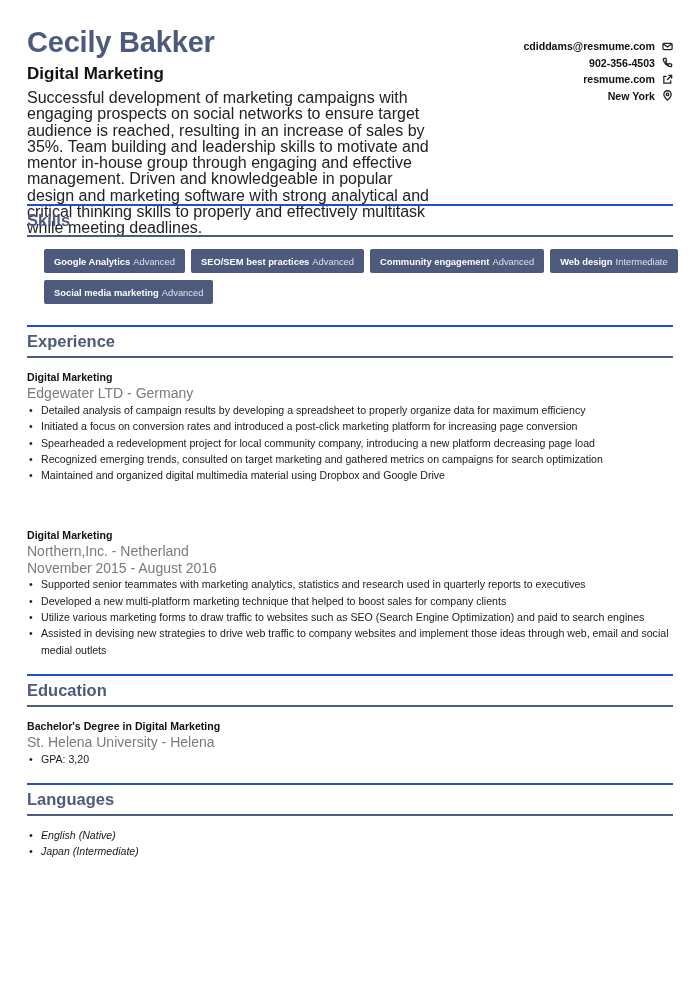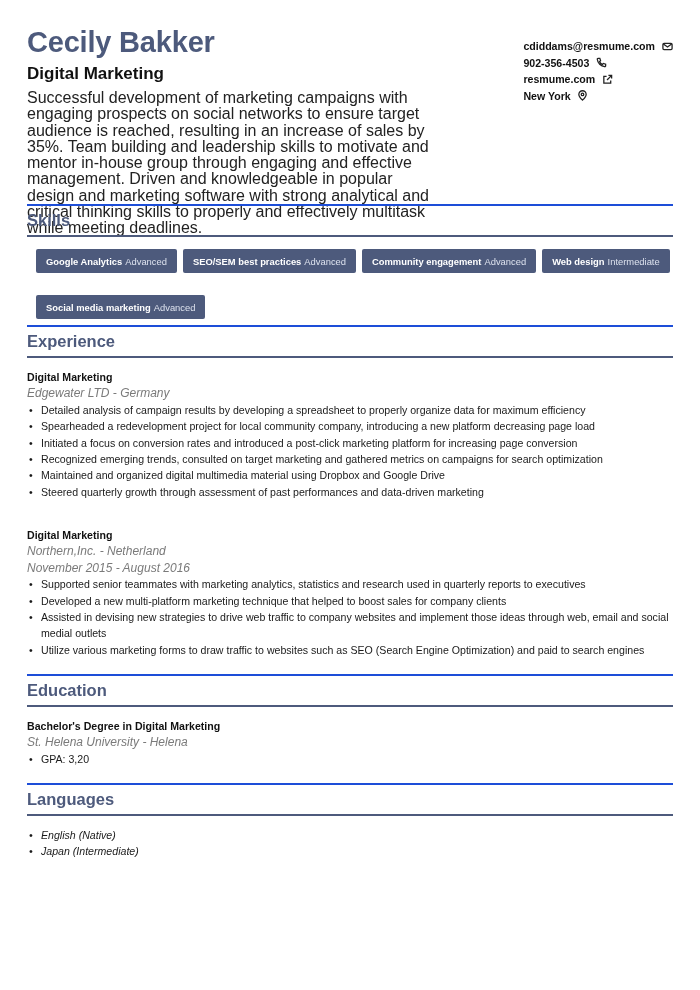--- a/index.html
+++ b/index.html
@@ -6,35 +6,35 @@
   html, body { width: 700px; height: 990px; background: #ffffff; }
   body { font-family: "Liberation Sans", "DejaVu Sans", sans-serif; color: #1a1a1a; position: relative; }
   .page { position: absolute; left: 27px; top: 0; width: 646px; }
 
   .header { position: relative; height: 200px; }
   .name { position: absolute; left: 0; top: 26px; font-size: 29px; font-weight: bold; color: #4d5a7c; letter-spacing: -0.2px; }
   .title { position: absolute; left: 0; top: 64px; font-size: 17px; font-weight: bold; color: #111; }
   .summary { position: absolute; left: 0; top: 90px; width: 415px; font-size: 16px; line-height: 16.3px; color: #222; }
 
   .contacts { position: absolute; right: 0; top: 38px; text-align: right; }
-  .contact { display: flex; align-items: center; height: 16.5px; font-size: 10.6px; font-weight: bold; color: #111; }
+  .contact { display: flex; justify-content: flex-end; align-items: center; height: 16.5px; font-size: 10.6px; font-weight: bold; color: #111; }
   .contact .icon { width: 12px; height: 12px; margin-left: 6px; display: inline-flex; align-items: center; justify-content: center; }
   .contact svg { width: 11px; height: 11px; stroke: #222; fill: none; stroke-width: 1.4; }
 
   .section-head { position: absolute; left: 0; width: 646px; height: 33px; border-top: 2px solid #1d4ed8; border-bottom: 2px solid #4d5a7c; display: flex; align-items: center; justify-content: flex-start; }
   .section-head span { font-size: 16.5px; font-weight: bold; color: #4d5a7c; }
 
-  .skills { position: absolute; left: 9px; top: 249px; width: 646px; display: flex; flex-wrap: wrap; gap: 22px 6px; }
+  .skills { position: absolute; left: 17px; top: 249px; width: 646px; display: flex; flex-wrap: wrap; gap: 7px 6px; }
   .skill { background: #4d5a7c; color: #fff; border-radius: 2px; height: 24px; padding: 0 10px; display: flex; align-items: center; font-size: 9.4px; }
   .skill b { font-weight: bold; margin-right: 3px; }
   .skill .lvl { color: #dde2ee; }
 
   .job { position: absolute; left: 0; width: 646px; }
   .job .role { font-size: 10.6px; font-weight: bold; color: #111; line-height: 16.4px; }
-  .job .sub { font-size: 12px; color: #7a7a7a; line-height: 16.4px; font-style: italic; }
+  .job .sub { font-size: 14px; color: #7a7a7a; line-height: 16.4px; }
   ul.bullets { list-style: none; }
   ul.bullets li { position: relative; padding-left: 14px; font-size: 10.6px; line-height: 16.4px; color: #1a1a1a; }
   ul.bullets li::before { content: "\2022"; position: absolute; left: 2px; top: 0; }
 </style>
 </head>
 <body>
 
 <div class="page">
 
   <div class="header">
@@ -110,37 +110,36 @@
 
   <div class="section-head" style="top:325px;">
     <span>Experience</span>
   </div>
 
   <div class="job" style="top:369px;">
     <div class="role">Digital Marketing</div>
     <div class="sub">Edgewater LTD - Germany</div>
     <ul class="bullets">
       <li>Detailed analysis of campaign results by developing a spreadsheet to properly organize data for maximum efficiency</li>
+      <li>Initiated a focus on conversion rates and introduced a post-click marketing platform for increasing page conversion</li>
       <li>Spearheaded a redevelopment project for local community company, introducing a new platform decreasing page load</li>
-      <li>Initiated a focus on conversion rates and introduced a post-click marketing platform for increasing page conversion</li>
       <li>Recognized emerging trends, consulted on target marketing and gathered metrics on campaigns for search optimization</li>
       <li>Maintained and organized digital multimedia material using Dropbox and Google Drive</li>
-      <li>Steered quarterly growth through assessment of past performances and data-driven marketing</li>
     </ul>
   </div>
 
   <div class="job" style="top:527px;">
     <div class="role">Digital Marketing</div>
     <div class="sub">Northern,Inc. - Netherland</div>
     <div class="sub">November 2015 - August 2016</div>
     <ul class="bullets">
       <li>Supported senior teammates with marketing analytics, statistics and research used in quarterly reports to executives</li>
       <li>Developed a new multi-platform marketing technique that helped to boost sales for company clients</li>
+      <li>Utilize various marketing forms to draw traffic to websites such as SEO (Search Engine Optimization) and paid to search engines</li>
       <li>Assisted in devising new strategies to drive web traffic to company websites and implement those ideas through web, email and social medial outlets</li>
-      <li>Utilize various marketing forms to draw traffic to websites such as SEO (Search Engine Optimization) and paid to search engines</li>
     </ul>
   </div>
 
   <div class="section-head" style="top:674px;">
     <span>Education</span>
   </div>
   <div class="job" style="top:718px;">
     <div class="role">Bachelor's Degree in Digital Marketing</div>
     <div class="sub">St. Helena University - Helena</div>
     <ul class="bullets">

